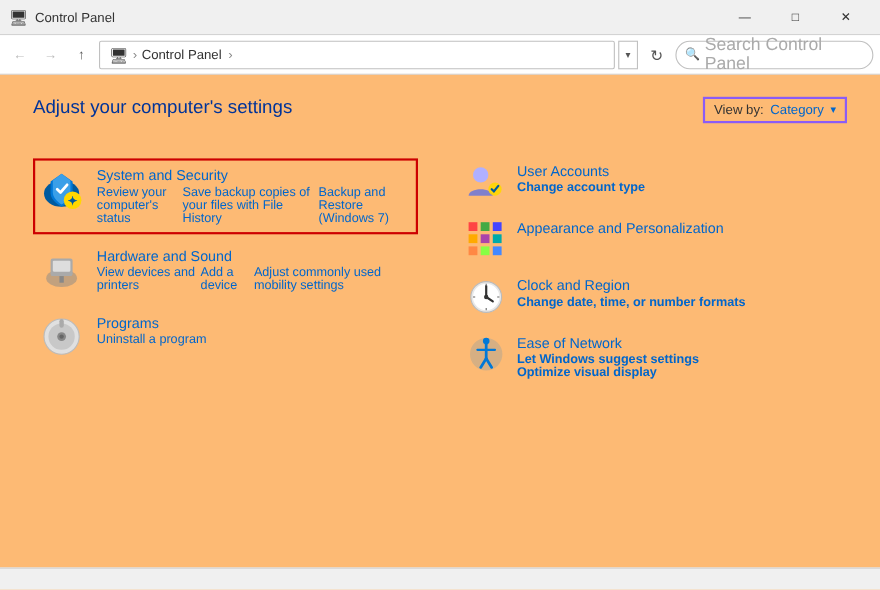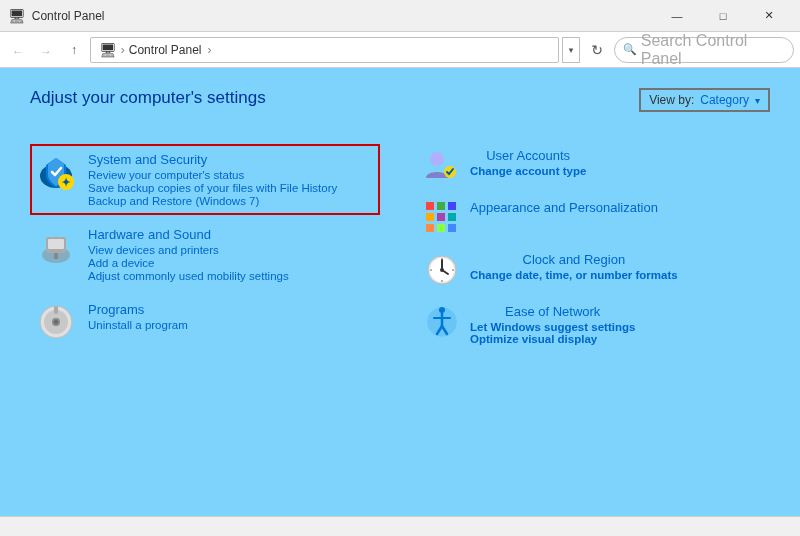--- a/index.html
+++ b/index.html
@@ -118,21 +118,21 @@
       padding: 0 8px;
       background: white;
       gap: 4px;
       font-size: 12px;
       color: #888;
     }
     .search-icon-sm { font-size: 11px; color: #888; }
 
     
     .main-content {
-      background: #7dd3fc;
+      background: #fdba74;
       height: calc(536px - 32px - 36px - 20px);
       padding: 20px 30px;
       overflow-y: auto;
     }
 
     
     .status-bar {
       background: #f0f0f0;
       height: 20px;
       border-top: 1px solid #d0d0d0;
@@ -172,21 +172,21 @@
       display: flex;
       justify-content: space-between;
       align-items: flex-start;
       margin-bottom: 18px;
     }
 
     .view-by-container {
       display: flex;
       align-items: center;
       gap: 6px;
-      border: 2px solid #737373;
+      border: 2px solid #8b5cf6;
       padding: 3px 8px;
       font-size: 12px;
     }
     .view-by-label { color: #333; }
     .view-by-value { color: #0066cc; cursor: pointer; }
     .view-by-arrow { color: #0066cc; font-size: 10px; }
 
     
     .category-item {
       display: flex;
@@ -211,42 +211,40 @@
 
     .cat-text { flex: 1; }
     .cat-title {
       color: #0066cc;
       font-size: 13px;
       font-weight: 400;
       margin-bottom: 2px;
     }
     .cat-links {
       display: flex;
-      flex-direction: column;
       gap: 1px;
     }
     .cat-link {
       color: #0066cc;
       font-size: 11.5px;
       cursor: pointer;
       text-decoration: none;
     }
 
     
     .right-item {
       display: flex;
       align-items: flex-start;
       gap: 10px;
       padding: 4px;
     }
     .right-cat-title {
       color: #0066cc;
       font-size: 13px;
       margin-bottom: 2px;
-      text-align: center;
     }
     .right-cat-link {
       color: #0066cc;
       font-size: 11.5px;
       display: block;
       font-weight: bold;
     }
 
     .icon-sm {
       width: 36px;

